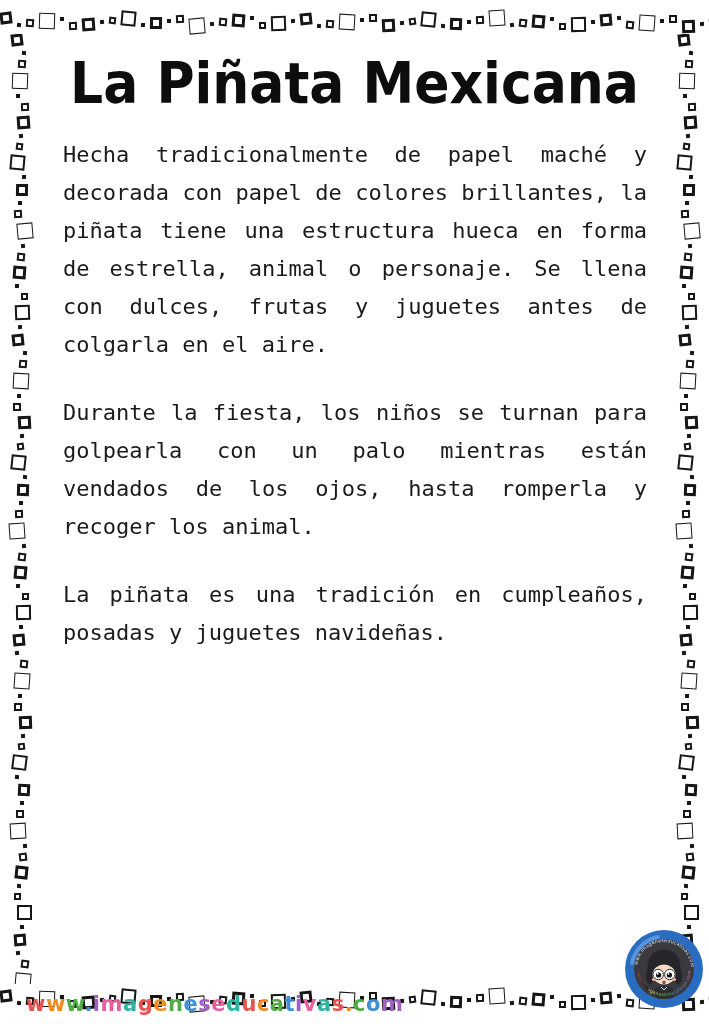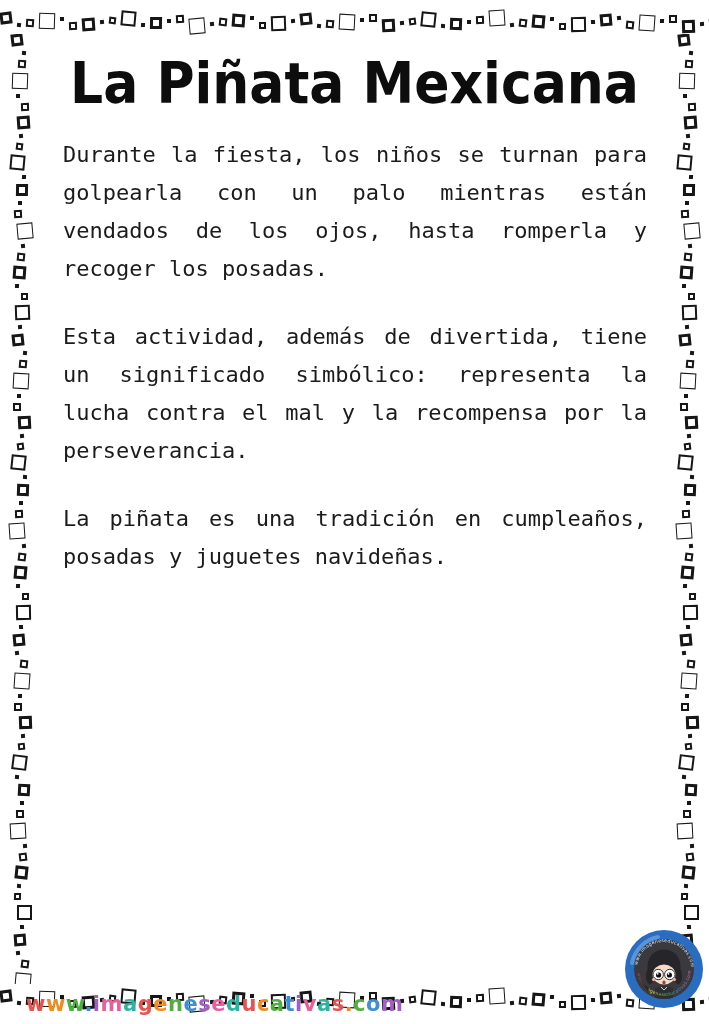--- a/index.html
+++ b/index.html
@@ -324,22 +324,22 @@
       <i class="bsq" style="height: 4px; width: 4px; background: rgb(22, 22, 22); transform: translateX(1px) rotate(-2deg);"></i>
       <i class="bsq" style="height: 12px; width: 12px; border: 3px solid rgb(22, 22, 22); transform: translateX(-1px) rotate(-4deg);"></i>
       <i class="bsq" style="height: 4px; width: 4px; background: rgb(22, 22, 22); transform: translateX(-3px) rotate(-6deg);"></i>
       <i class="bsq" style="height: 8px; width: 8px; border: 2px solid rgb(22, 22, 22); transform: translateX(4px) rotate(7deg);"></i>
       <i class="bsq" style="height: 16px; width: 16px; border: 1.5px solid rgb(22, 22, 22); transform: translateX(2px) rotate(5deg);"></i>
     </div>
 
   <h1 class="title">La Piñata Mexicana</h1>
 
   <div class="content">
-    <p class="para">Durante la fiesta, los niños se turnan para golpearla con un palo mientras están vendados de los ojos, hasta romperla y recoger los posadas.</p>
-    <p class="para">Esta actividad, además de divertida, tiene un significado simbólico: representa la lucha contra el mal y la recompensa por la perseverancia.</p>
+    <p class="para">Hecha tradicionalmente de papel maché y decorada con papel de colores brillantes, la piñata tiene una estructura hueca en forma de estrella, animal o personaje. Se llena con dulces, frutas y juguetes antes de colgarla en el aire.</p>
+    <p class="para">Durante la fiesta, los niños se turnan para golpearla con un palo mientras están vendados de los ojos, hasta romperla y recoger los animal.</p>
     <p class="para">La piñata es una tradición en cumpleaños, posadas y juguetes navideñas.</p>
   </div>
 
   <div class="watermark"><span style="color: rgb(232, 83, 79);">w</span><span style="color: rgb(240, 140, 31);">w</span><span style="color: rgb(79, 174, 63);">w</span><span style="color: rgb(63, 143, 212);">.</span><span style="color: rgb(160, 95, 196);">i</span><span style="color: rgb(232, 95, 160);">m</span><span style="color: rgb(43, 181, 160);">a</span><span style="color: rgb(232, 83, 79);">g</span><span style="color: rgb(240, 140, 31);">e</span><span style="color: rgb(79, 174, 63);">n</span><span style="color: rgb(63, 143, 212);">e</span><span style="color: rgb(160, 95, 196);">s</span><span style="color: rgb(232, 95, 160);">e</span><span style="color: rgb(43, 181, 160);">d</span><span style="color: rgb(232, 83, 79);">u</span><span style="color: rgb(240, 140, 31);">c</span><span style="color: rgb(79, 174, 63);">a</span><span style="color: rgb(63, 143, 212);">t</span><span style="color: rgb(160, 95, 196);">i</span><span style="color: rgb(232, 95, 160);">v</span><span style="color: rgb(43, 181, 160);">a</span><span style="color: rgb(232, 83, 79);">s</span><span style="color: rgb(240, 140, 31);">.</span><span style="color: rgb(79, 174, 63);">c</span><span style="color: rgb(63, 143, 212);">o</span><span style="color: rgb(160, 95, 196);">m</span></div>
 
   <svg class="logo" viewBox="0 0 80 80">
     <defs>
       <clipPath id="inC">
           <circle cx="40" cy="40" r="30"></circle>
         </clipPath>

